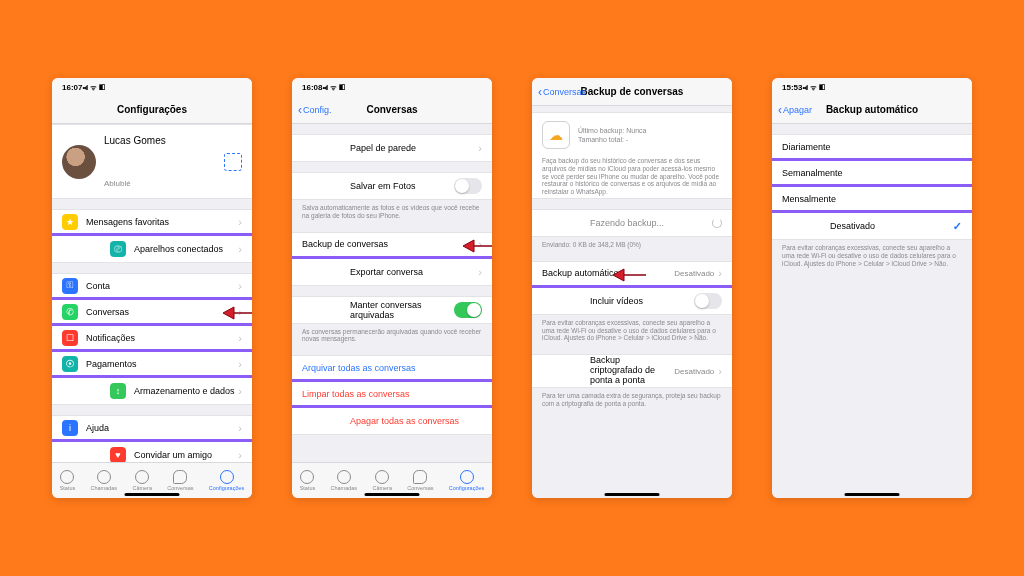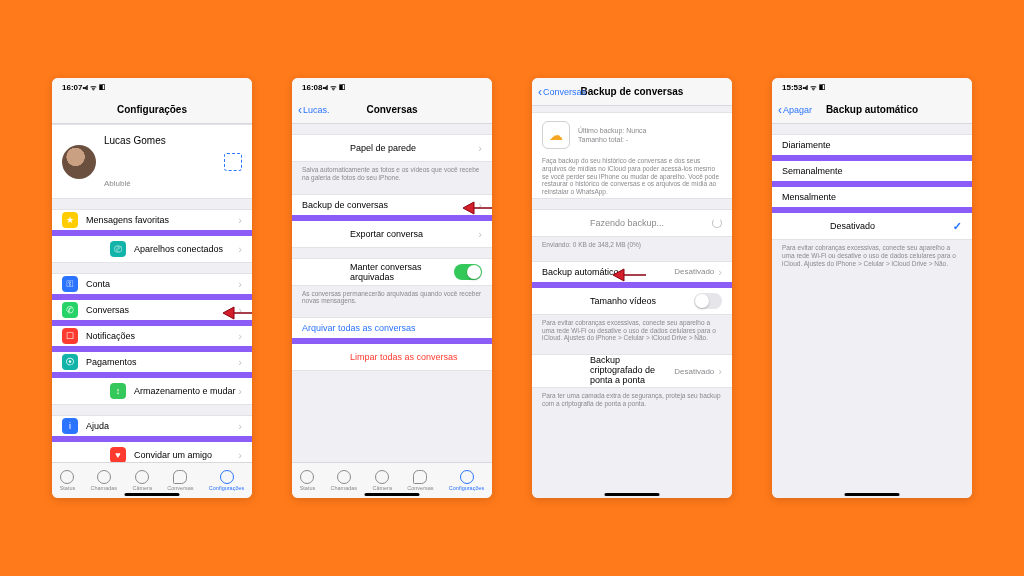--- a/index.html
+++ b/index.html
@@ -14,21 +14,21 @@
   .content { flex: 1; overflow: hidden; background: #efeff4; }
   .tabbar { height: 36px; background: #f7f7f8; border-top: 1px solid #d8d8dc; display: flex; justify-content: space-around; align-items: center; }
   .tabitem { display: flex; flex-direction: column; align-items: center; gap:1px; font-size: 5.5px; color: #8a8a8e; }
   .tabitem.active { color: #2b74ff; }
   .tabicon { width: 14px; height: 14px; border: 1.3px solid currentColor; border-radius: 50%; }
   .tabicon.chat { border-radius: 40% 40% 40% 10%; }
   .tabicon.gear { border-radius: 50%; position:relative; }
   .home-ind { position:absolute; bottom:2px; left:50%; transform:translateX(-50%); width:55px; height:3px; background:#000; border-radius:2px; }
 
   .group { background:#fff; border-top:1px solid #e3e3e7; border-bottom:1px solid #e3e3e7; margin-top:10px; }
-  .cell { display:flex; align-items:center; min-height:26px; padding:0 10px; border-bottom:6px solid #8b5cf6; position:relative; font-size:9px; }
+  .cell { display:flex; align-items:center; min-height:26px; padding:0 10px; border-bottom:3px solid #8b5cf6; position:relative; font-size:9px; }
   .cell:last-child { border-bottom:none;margin-left:48px; }
   .cell .label { flex:1; color:#000; }
   .cell .chev { color:#c6c6ca; font-size:11px; }
   .cell .value { color:#8a8a8e; font-size:8px; margin-right:4px; }
   .icon-sq { width:16px; height:16px; border-radius:4px; margin-right:8px; display:flex; align-items:center; justify-content:center; font-size:9px; color:#fff; flex-shrink:0;}
   .footer-text { font-size:6.5px; color:#8a8a8e; padding:4px 10px 2px; line-height:1.2; }
 
   
   .profile { display:flex; align-items:center; padding:10px; gap:8px; }
   .avatar { width:34px; height:34px; border-radius:50%; background: radial-gradient(circle at 40% 35%, #c9a082 0 30%, #6b5040 31% 100%); flex-shrink:0;}
@@ -118,21 +118,21 @@
           <span class="label">Notificações</span>
           <span class="chev">›</span>
         </div>
       <div class="cell">
           <span class="icon-sq" style="background:#12b3a8">⦿</span>
           <span class="label">Pagamentos</span>
           <span class="chev">›</span>
         </div>
       <div class="cell">
           <span class="icon-sq" style="background:#34c759">↕</span>
-          <span class="label">Armazenamento e mudar</span>
+          <span class="label">Armazenamento e dados</span>
           <span class="chev">›</span>
         </div>
     </div>
     <div class="group">
       <div class="cell">
           <span class="icon-sq" style="background:#2b74ff">i</span>
           <span class="label">Ajuda</span>
           <span class="chev">›</span>
         </div>
       <div class="cell">
@@ -172,29 +172,35 @@
     <span>16:08</span>
     <span class="right">
         <span class="sig">••ıl</span>
         <span class="wifi">ᯤ</span>
         <span class="batt">▮▯</span>
       </span>
   </div>
   <div class="navbar">
     <span class="navback">
         <span class="chev">‹</span>
-        <span>Lucas.</span>
+        <span>Config.</span>
       </span>
     <span>Conversas</span>
   </div>
   <div class="content">
     <div class="group">
       <div class="cell">
           <span class="label">Papel de parede</span>
           <span class="chev">›</span>
+        </div>
+    </div>
+    <div class="group">
+      <div class="cell">
+          <span class="label">Salvar em Fotos</span>
+          <span class="toggle"></span>
         </div>
     </div>
     <div class="footer-text">Salva automaticamente as fotos e os vídeos que você recebe na galeria de fotos do seu iPhone.</div>
     <div class="group">
       <div class="cell">
           <span class="label">Backup de conversas</span>
           <span class="chev">›</span>
         <span class="arrow-red" style="right:-6px; top:4px"><svg viewBox="0 0 36 18">
               <use href="#redArrow" transform="scale(-1,1) translate(-36,0)"></use>
             </svg></span>
@@ -210,20 +216,23 @@
           <span class="toggle on"></span>
         </div>
     </div>
     <div class="footer-text">As conversas permanecerão arquivadas quando você receber novas mensagens.</div>
     <div class="group">
       <div class="cell link-blue">
           <span class="label">Arquivar todas as conversas</span>
         </div>
       <div class="cell link-red">
           <span class="label">Limpar todas as conversas</span>
+        </div>
+      <div class="cell link-red">
+          <span class="label">Apagar todas as conversas</span>
         </div>
     </div>
   </div>
   <div class="tabbar">
     <div class="tabitem">
         <span class="tabicon"></span>
         <span>Status</span>
       </div>
     <div class="tabitem">
         <span class="tabicon"></span>
@@ -274,21 +283,21 @@
     <div class="group">
       <div class="cell">
           <span class="label">Backup automático</span>
           <span class="value">Desativado</span>
           <span class="chev">›</span>
         <span class="arrow-red" style="left:80px; top:4px"><svg viewBox="0 0 36 18">
               <use href="#redArrow" transform="scale(-1,1) translate(-36,0)"></use>
             </svg></span>
       </div>
       <div class="cell">
-          <span class="label">Tamanho vídeos</span>
+          <span class="label">Incluir vídeos</span>
           <span class="toggle"></span>
         </div>
     </div>
     <div class="footer-text">Para evitar cobranças excessivas, conecte seu aparelho a uma rede Wi-Fi ou desative o uso de dados celulares para o iCloud. Ajustes do iPhone &gt; Celular &gt; iCloud Drive &gt; Não.</div>
     <div class="group">
       <div class="cell" style="min-height:32px">
           <span class="label" style="line-height:1.1">Backup criptografado de ponta a ponta</span>
           <span class="value">Desativado</span>
           <span class="chev">›</span>
         </div>

